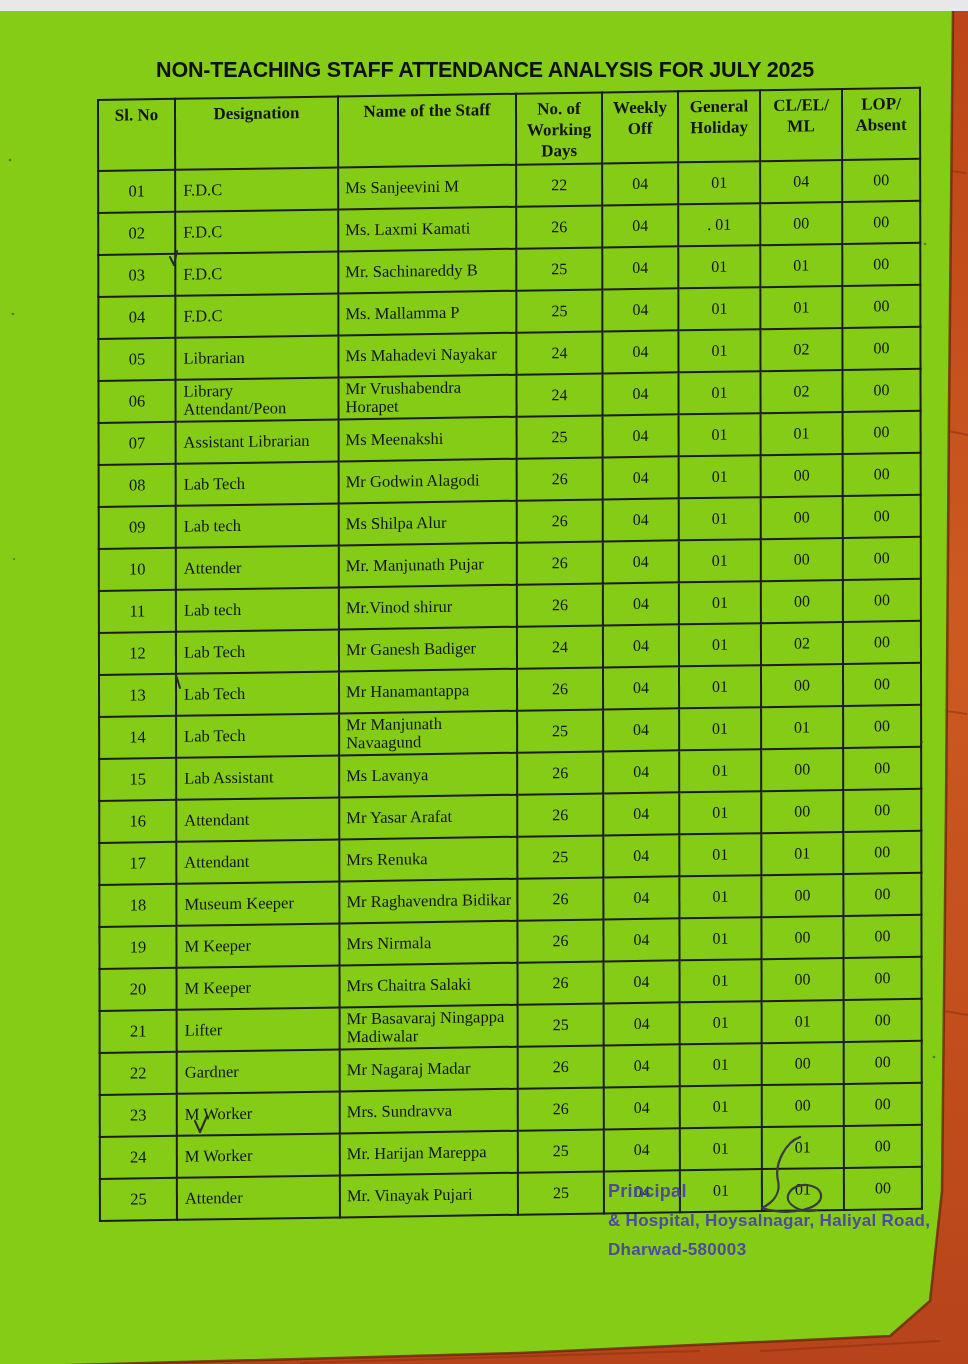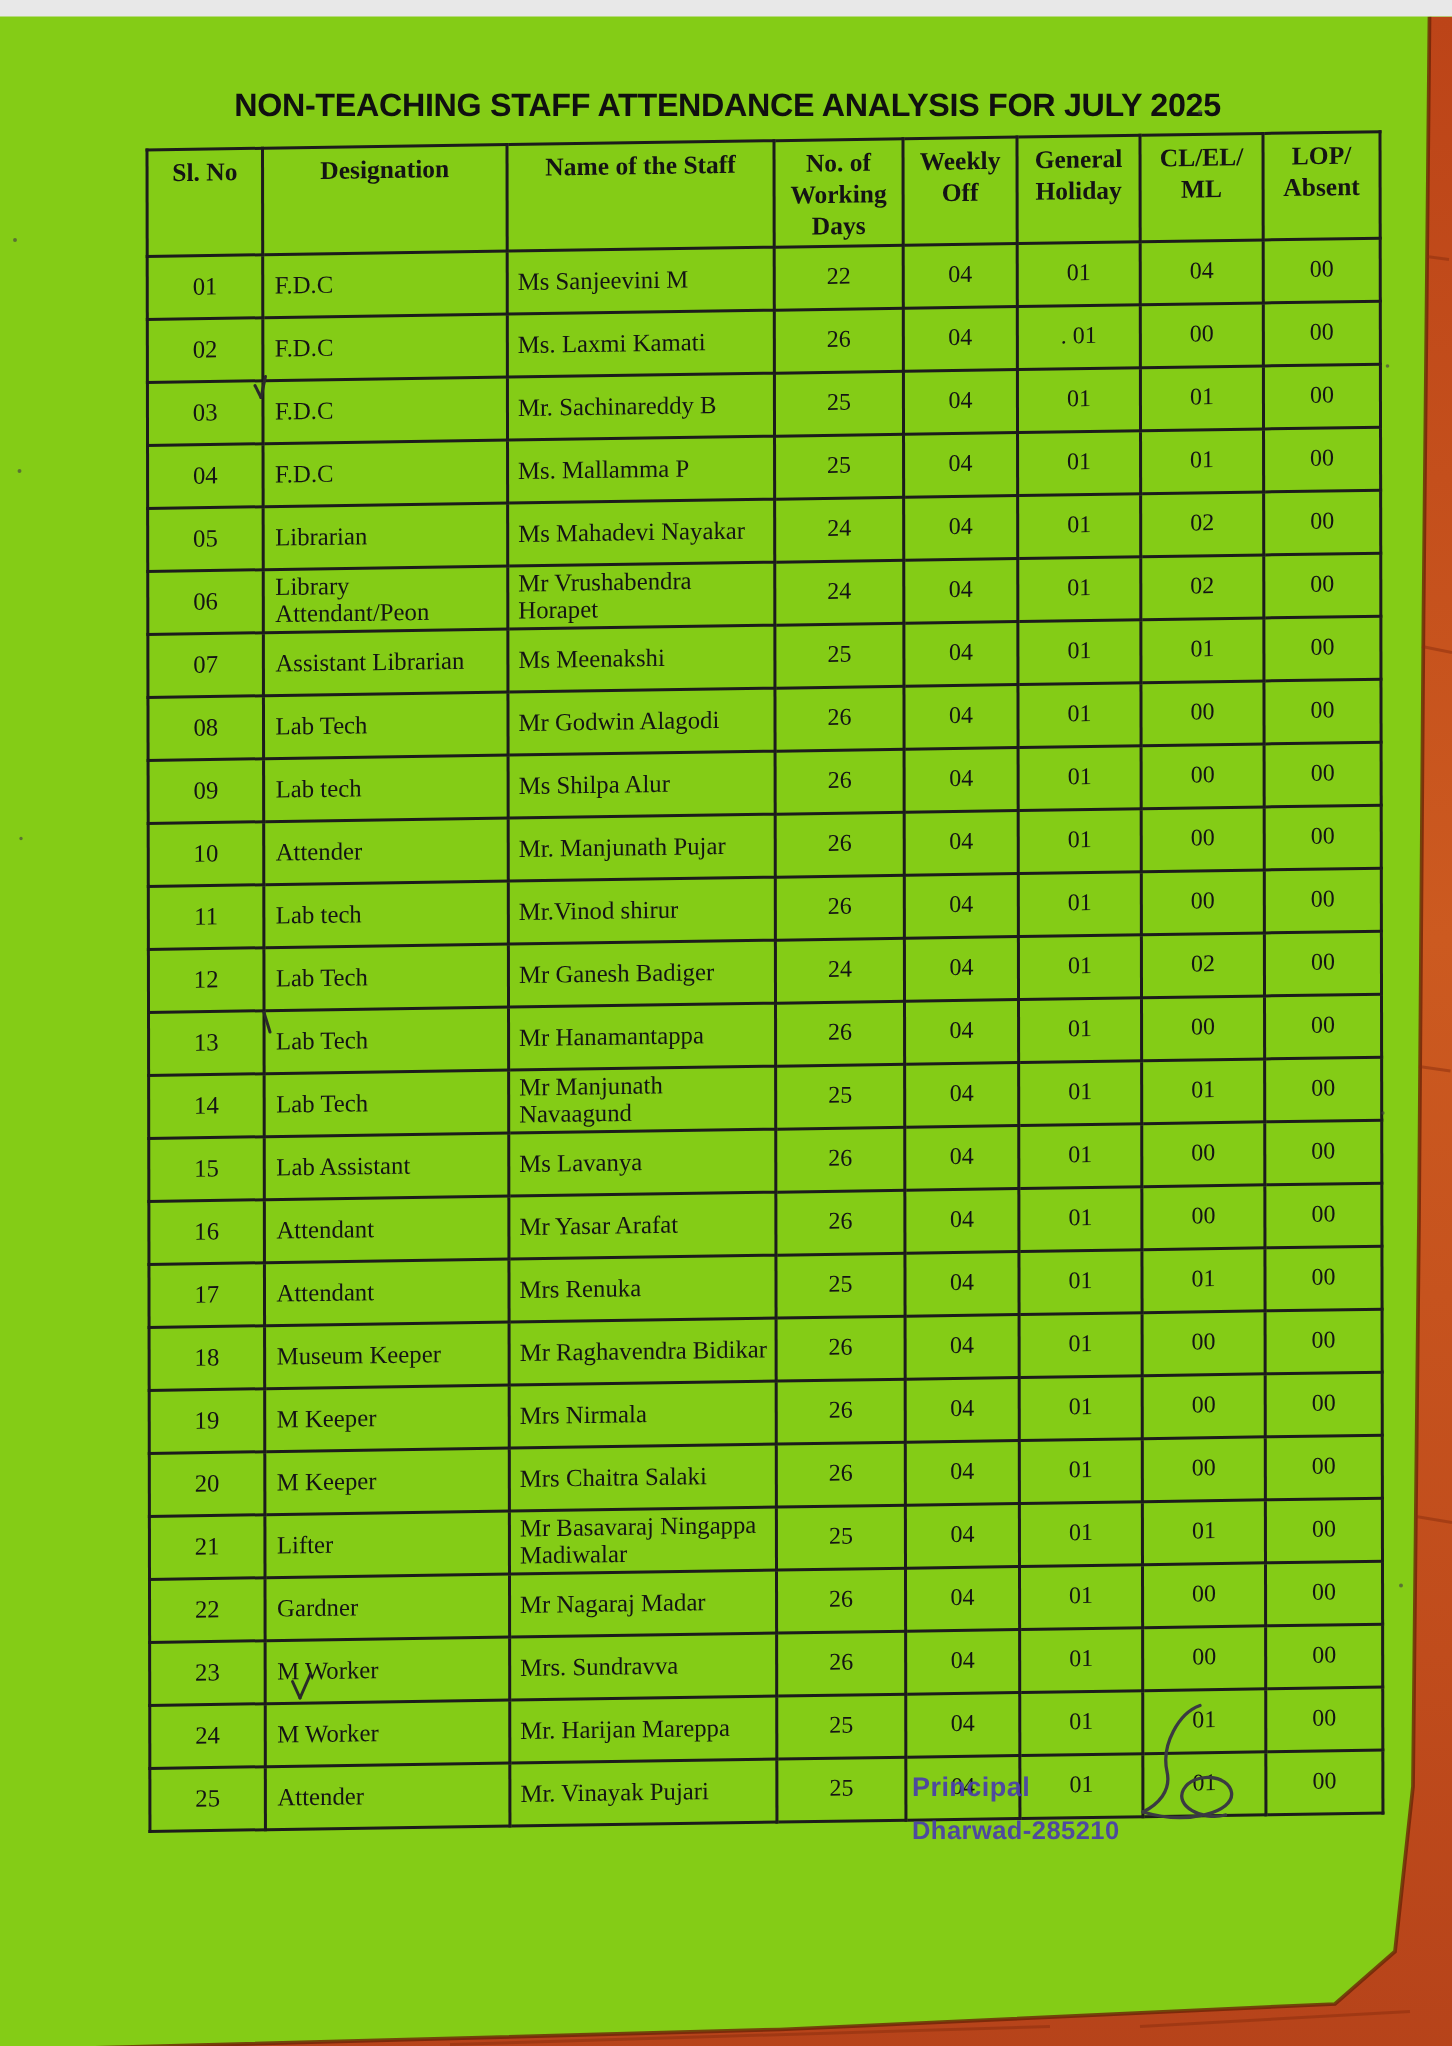--- a/index.html
+++ b/index.html
@@ -360,16 +360,17 @@
       <circle cx="14" cy="548" r="1.1"></circle>
       <circle cx="800" cy="64" r="1.6"></circle>
       <circle cx="925" cy="233" r="1.2"></circle>
       <circle cx="922" cy="731" r="1.1"></circle>
       <circle cx="934" cy="1046" r="1.3"></circle>
     </g>
   </svg>
 
   <div class="stamp">
     <div class="l1">Principal</div>
-    <div class="l4">Dharwad-285210</div>
+    <div class="l3">&amp; Hospital, Hoysalnagar, Haliyal Road,</div>
+    <div class="l4">Dharwad-580003</div>
   </div>
 
 </div>
 
 </body></html>

